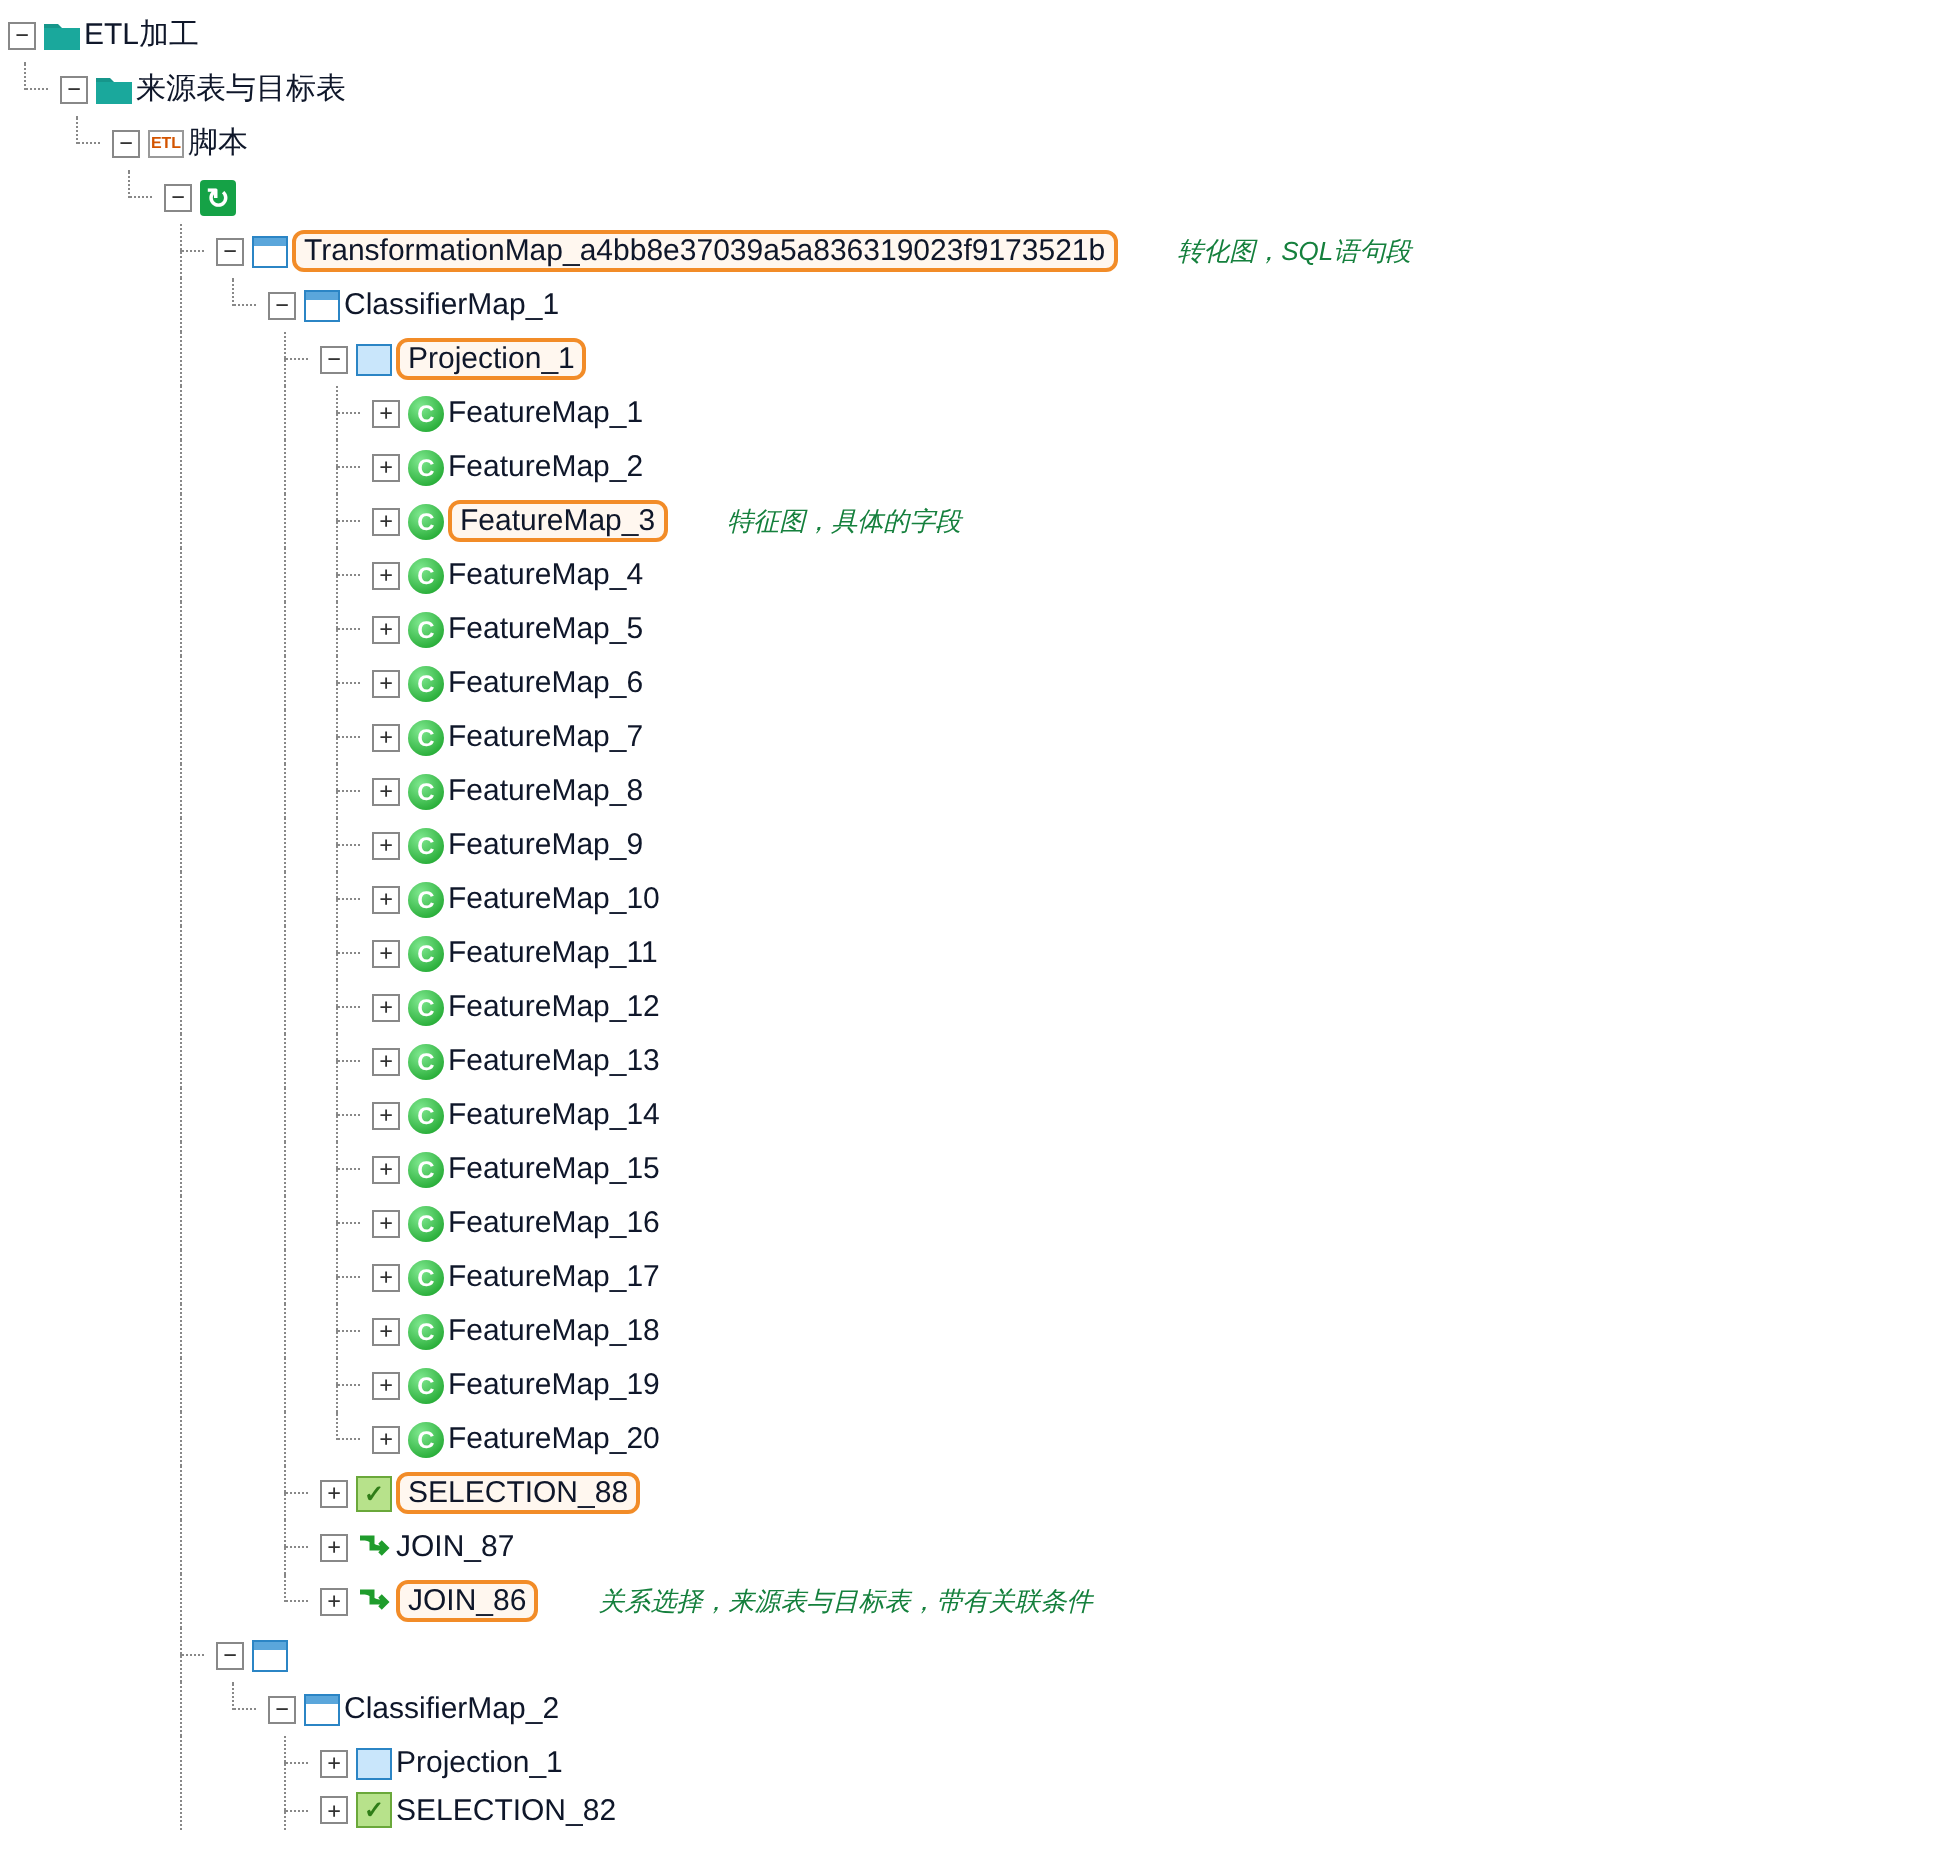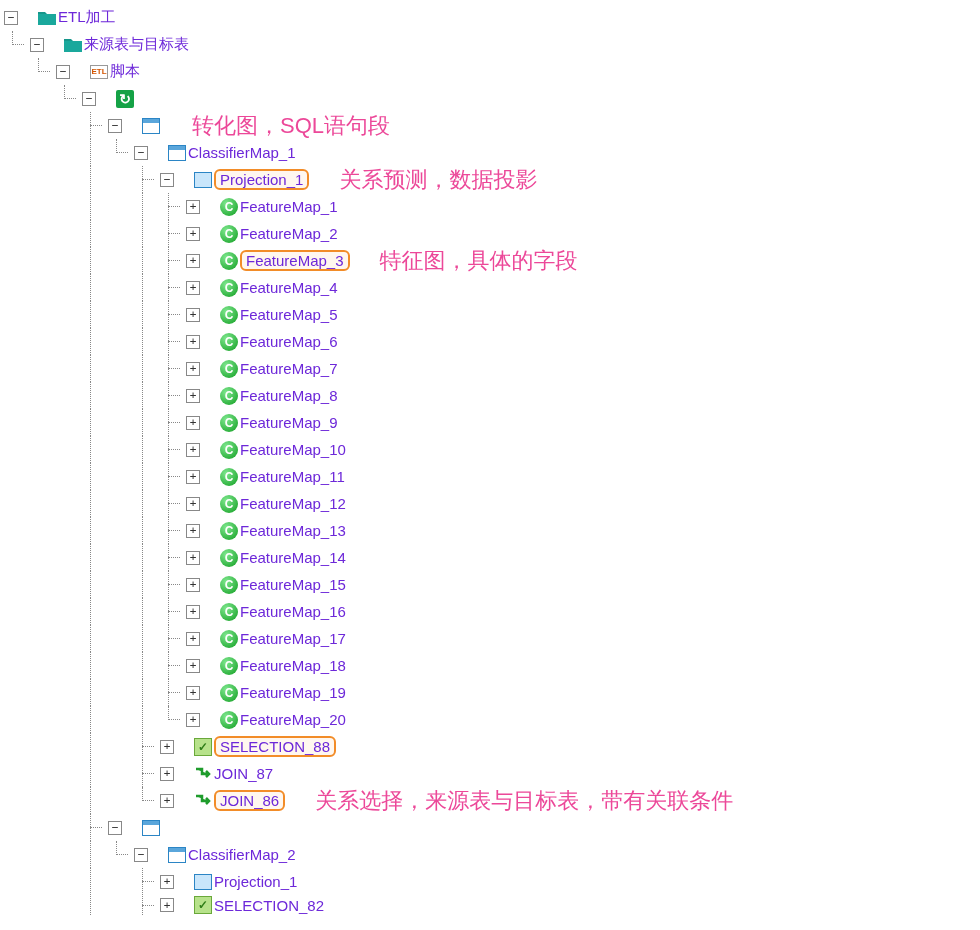--- a/index.html
+++ b/index.html
@@ -6,24 +6,24 @@
 body { font-family: Arial, "Microsoft YaHei", sans-serif; font-size: 15px; background: #fff; padding: 4px; width: 980px; }
 .tree { position: relative; }
 .node { display: flex; align-items: center; height: 27px; position: relative; }
 .node .indent { display: inline-block; width: 26px; height: 27px; position: relative; flex-shrink: 0; }
 .node .indent.vline::before { content: ""; position: absolute; left: 8px; top: 0; bottom: 0; border-left: 1px dotted #888; }
 .node .indent.tee::before { content: ""; position: absolute; left: 8px; top: 0; bottom: 0; border-left: 1px dotted #888; }
 .node .indent.tee::after { content: ""; position: absolute; left: 8px; top: 13px; width: 12px; border-top: 1px dotted #888; }
 .node .indent.last::before { content: ""; position: absolute; left: 8px; top: 0; height: 14px; border-left: 1px dotted #888; }
 .node .indent.last::after { content: ""; position: absolute; left: 8px; top: 13px; width: 12px; border-top: 1px dotted #888; }
 .toggle { width: 14px; height: 14px; border: 1px solid #888; background: #fff; display: flex; align-items: center; justify-content: center; font-size: 11px; line-height: 1; margin-right: 4px; flex-shrink: 0; cursor: pointer; font-family: monospace; color: #333; position: relative; z-index: 2; }
-.icon { width: 18px; height: 18px; margin-right: 2px; flex-shrink: 0; display: inline-flex; align-items: center; justify-content: center; margin-left: 16px; }
-.label { white-space: nowrap; color: #6d28d9; }
+.icon { width: 18px; height: 18px; margin-right: 2px; flex-shrink: 0; display: inline-flex; align-items: center; justify-content: center; }
+.label { white-space: nowrap; color: #0f172a; }
 .highlight { border: 2px solid #f28c28; border-radius: 6px; padding: 0px 4px; background: rgba(255,200,150,0.15); }
-.annotation { color: #ec4899; font-size: 22px; margin-left: 30px; white-space: nowrap; }
+.annotation { color: #15803d; font-size: 13px; margin-left: 30px; white-space: nowrap; font-style: italic; }
 
 .i-folder-teal svg rect { fill: #1aa89c; }
 .i-folder-teal svg path { fill: #16968b; }
 .i-etl { background: #fff; border: 1px solid #999; font-size: 8px; font-weight: bold; color: #d35400; display:flex; align-items:center; justify-content:center; width:18px; height:14px; }
 .i-refresh { background: #15a246; color: #fff; font-size: 14px; font-weight: bold; display:flex; align-items:center; justify-content:center; border-radius:2px; }
 .i-map { }
 .i-map svg rect.outer { fill: #fff; stroke: #2b85c5; }
 .i-map svg rect.hdr { fill: #5aa6db; }
 .i-classifier svg rect.outer { fill: #fff; stroke: #2b85c5; }
 .i-classifier svg rect.hdr { fill: #5aa6db; }
@@ -84,20 +84,21 @@
       <span class="indent"></span>
       <span class="indent"></span>
   <span class="indent tee"></span>
   <span class="toggle">−</span>
   <span class="icon i-map">
         <svg width="18" height="16">
           <rect class="outer" x="0.5" y="0.5" width="17" height="15"></rect>
           <rect class="hdr" x="1" y="1" width="16" height="4"></rect>
         </svg>
       </span>
+  <span class="label highlight">TransformationMap_a4bb8e37039a5a836319023f9173521b</span>
   <span class="annotation">转化图，SQL语句段</span>
 </div>
 
 <div class="node">
   <span class="indent"></span>
       <span class="indent"></span>
       <span class="indent"></span>
   <span class="indent vline"></span>
   <span class="indent last"></span>
   <span class="toggle">−</span>
@@ -117,21 +118,20 @@
   <span class="indent vline"></span>
       <span class="indent"></span>
   <span class="indent tee"></span>
   <span class="toggle">−</span>
   <span class="icon i-projection">
         <svg width="18" height="16">
           <rect x="0.5" y="0.5" width="17" height="15"></rect>
         </svg>
       </span>
   <span class="label highlight">Projection_1</span>
-  <span class="annotation">关系预测，数据投影</span>
 </div>
 
 <div id="feature-container">
       <div class="node">
         <span class="indent"></span>
         <span class="indent"></span>
         <span class="indent"></span>
         <span class="indent vline"></span>
         <span class="indent"></span>
         <span class="indent vline"></span>

